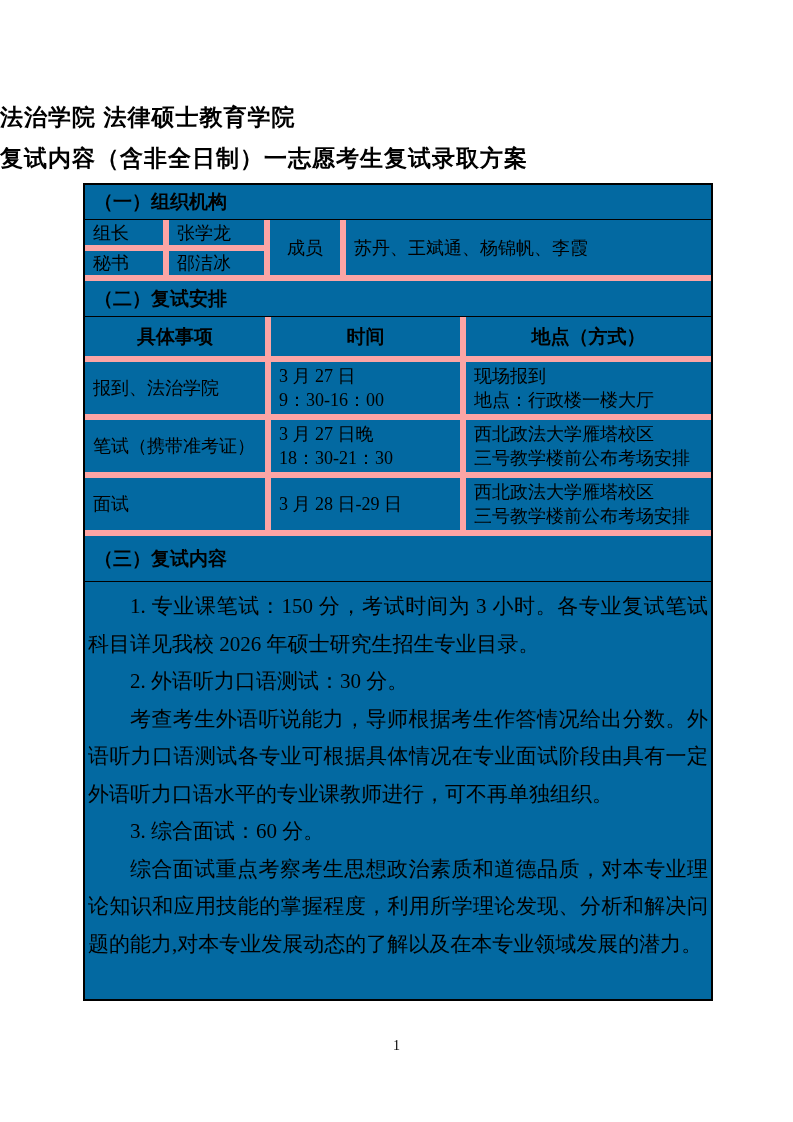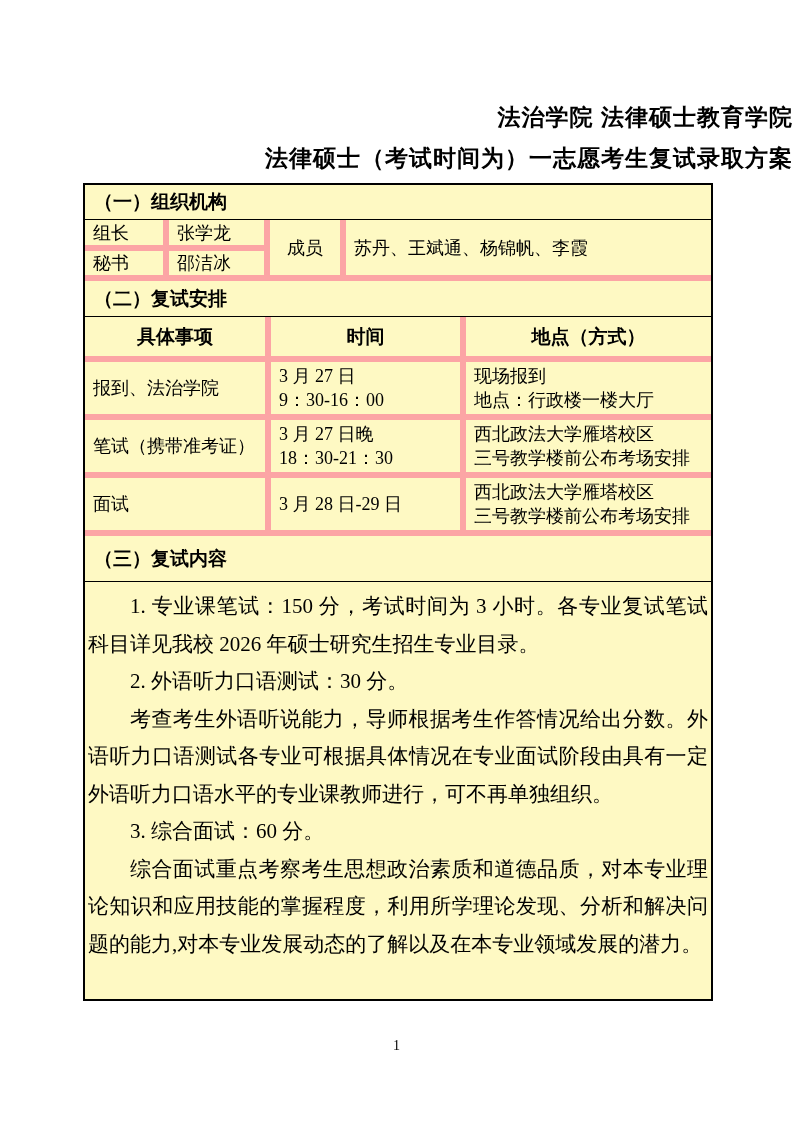--- a/index.html
+++ b/index.html
@@ -7,38 +7,38 @@
   body {
     width: 793px; height: 1122px;
     font-family: "Liberation Serif", serif;
     color: #000;
     position: relative;
     overflow: hidden;
   }
   .page { position: relative; width: 793px; height: 1122px; background: #fff; }
 
   
-  .titles { padding-top: 104px; text-align: right; }
+  .titles { padding-top: 104px; text-align: left; }
   .doc-title {
     font-family: "Liberation Sans", sans-serif;
     font-weight: bold;
     font-size: 23px;
     line-height: 26px;
     letter-spacing: 1px;
   }
   .doc-title + .doc-title { margin-top: 15px; }
 
   
   .doc-table {
     position: absolute;
     left: 83px; top: 183px;
     width: 630px; height: 818px;
     border: 2px solid #000;
     overflow: hidden;
-    background: #fef9c3;
+    background: #0369a1;
   }
 
   .sec-heading {
     font-family: "Liberation Sans", sans-serif;
     font-weight: bold;
     font-size: 19px;
     display: flex;
     align-items: center;
     padding: 0 9px;
     border-bottom: 1px solid #000;
@@ -104,21 +104,21 @@
     font-family: "Liberation Serif", serif;
   }
 </style>
 </head>
 <body>
 
 <div class="page">
 
   <div class="titles">
     <div class="doc-title">法治学院 法律硕士教育学院</div>
-    <div class="doc-title">法律硕士（考试时间为）一志愿考生复试录取方案</div>
+    <div class="doc-title">复试内容（含非全日制）一志愿考生复试录取方案</div>
   </div>
 
   <div class="doc-table">
 
     <div class="sec-heading h35">（一）组织机构</div>
 
     <table class="org-table">
       <colgroup>
         <col style="width:81px">
           <col style="width:101px">

